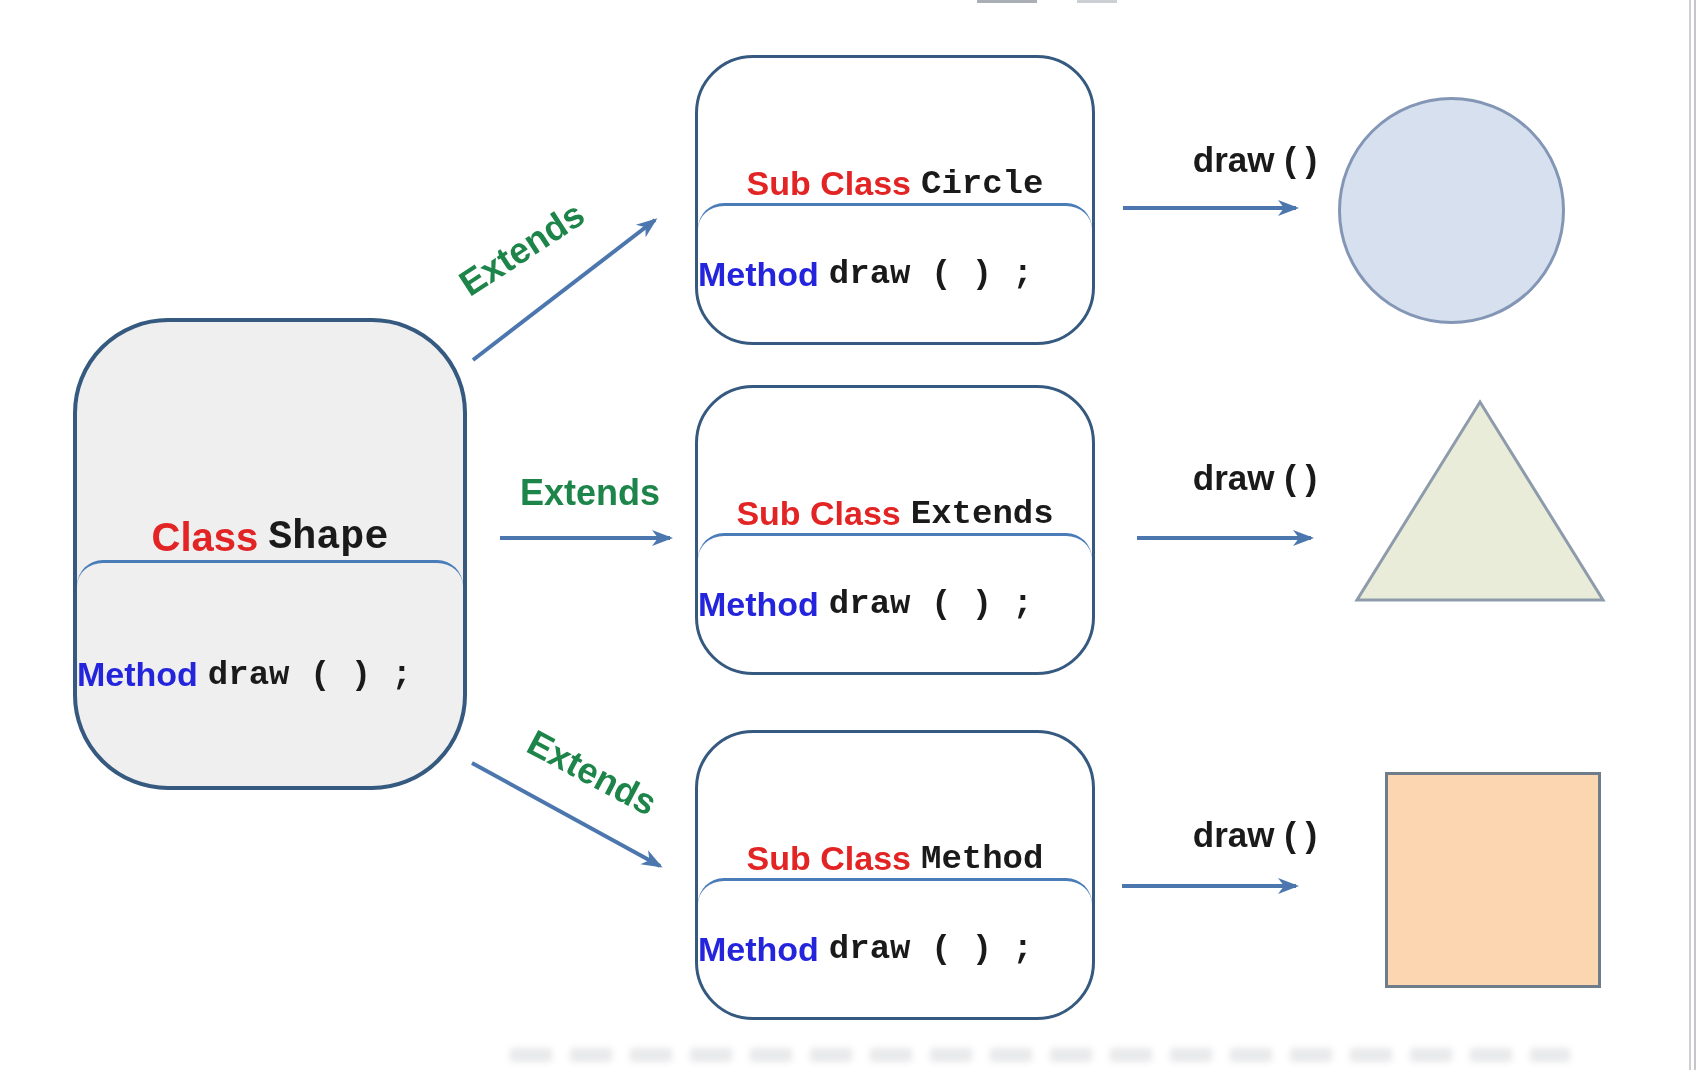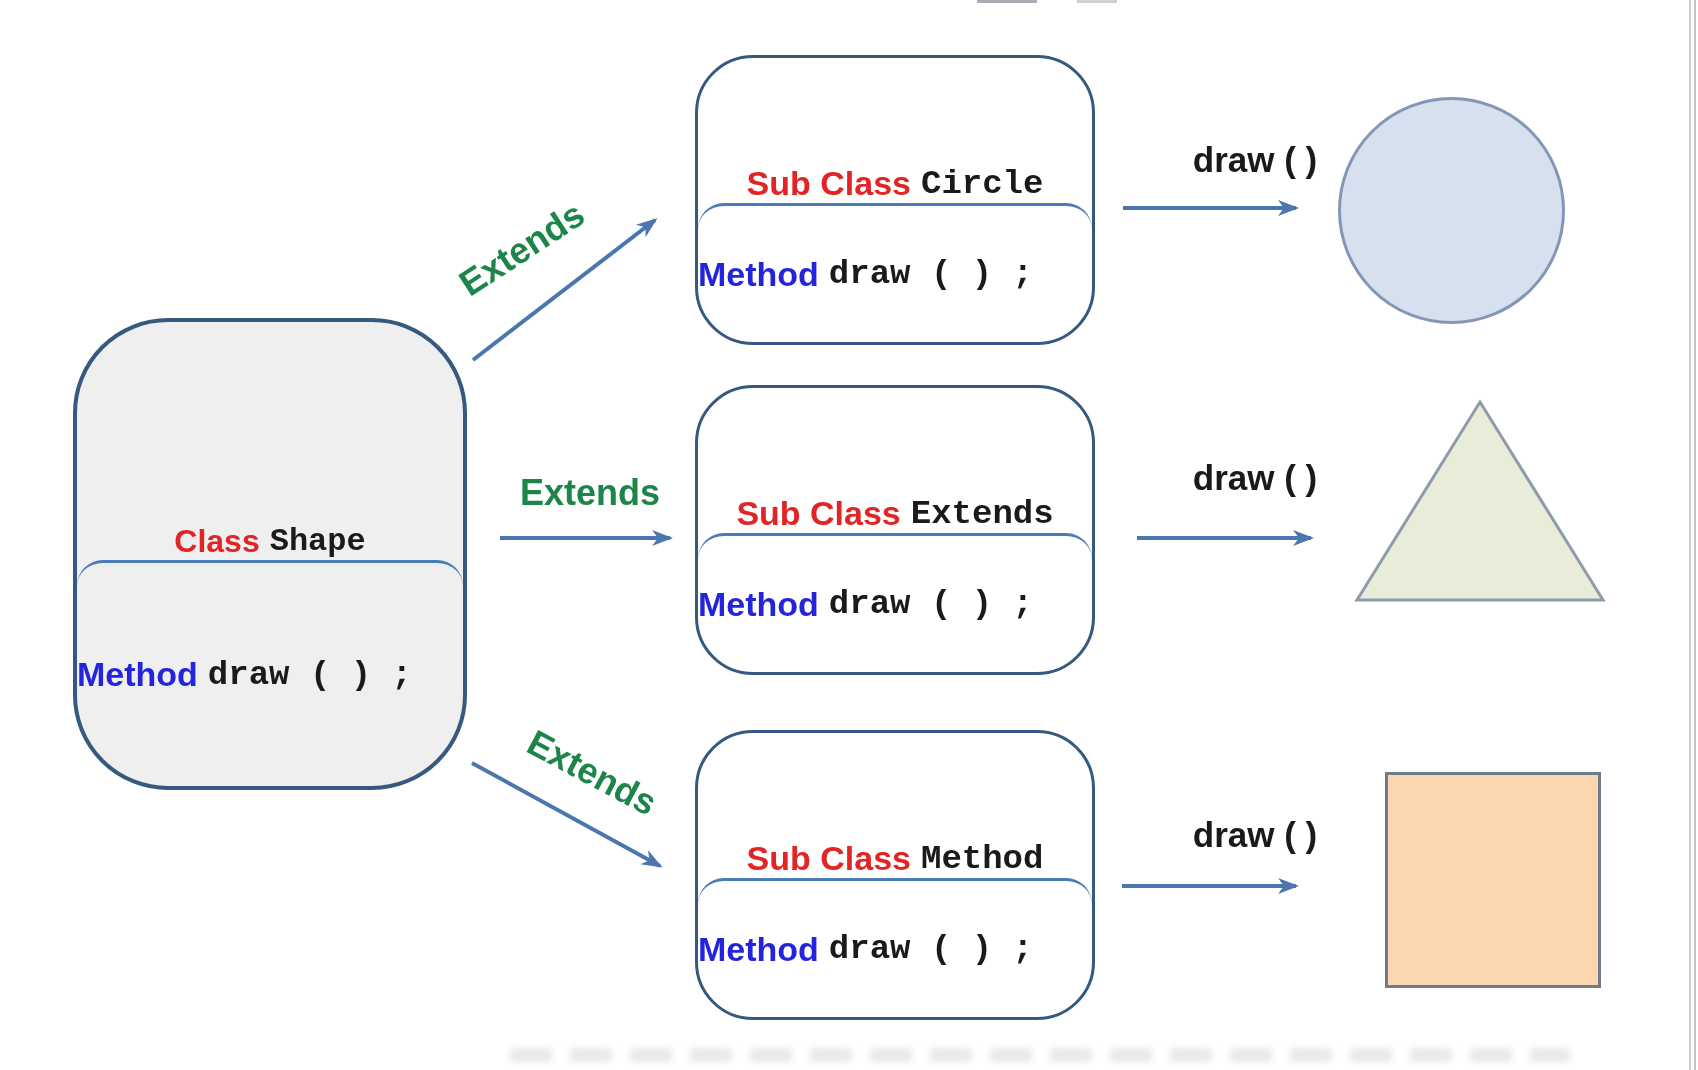--- a/index.html
+++ b/index.html
@@ -44,21 +44,21 @@
   .box-title {
     display: flex;
     align-items: flex-end;
     justify-content: center;
     gap: 10px;
     white-space: nowrap;
     font-weight: 700;
   }
   .uml-box.main .box-title {
     height: 238px;
-    font-size: 32px;
+    font-size: 40px;
     padding-top: 36px;
     box-sizing: border-box;
   }
   .uml-box.sub .box-title {
     height: 145px;
     font-size: 34px;
     border-bottom: none;
   }
   .box-method {
     flex: 1;

